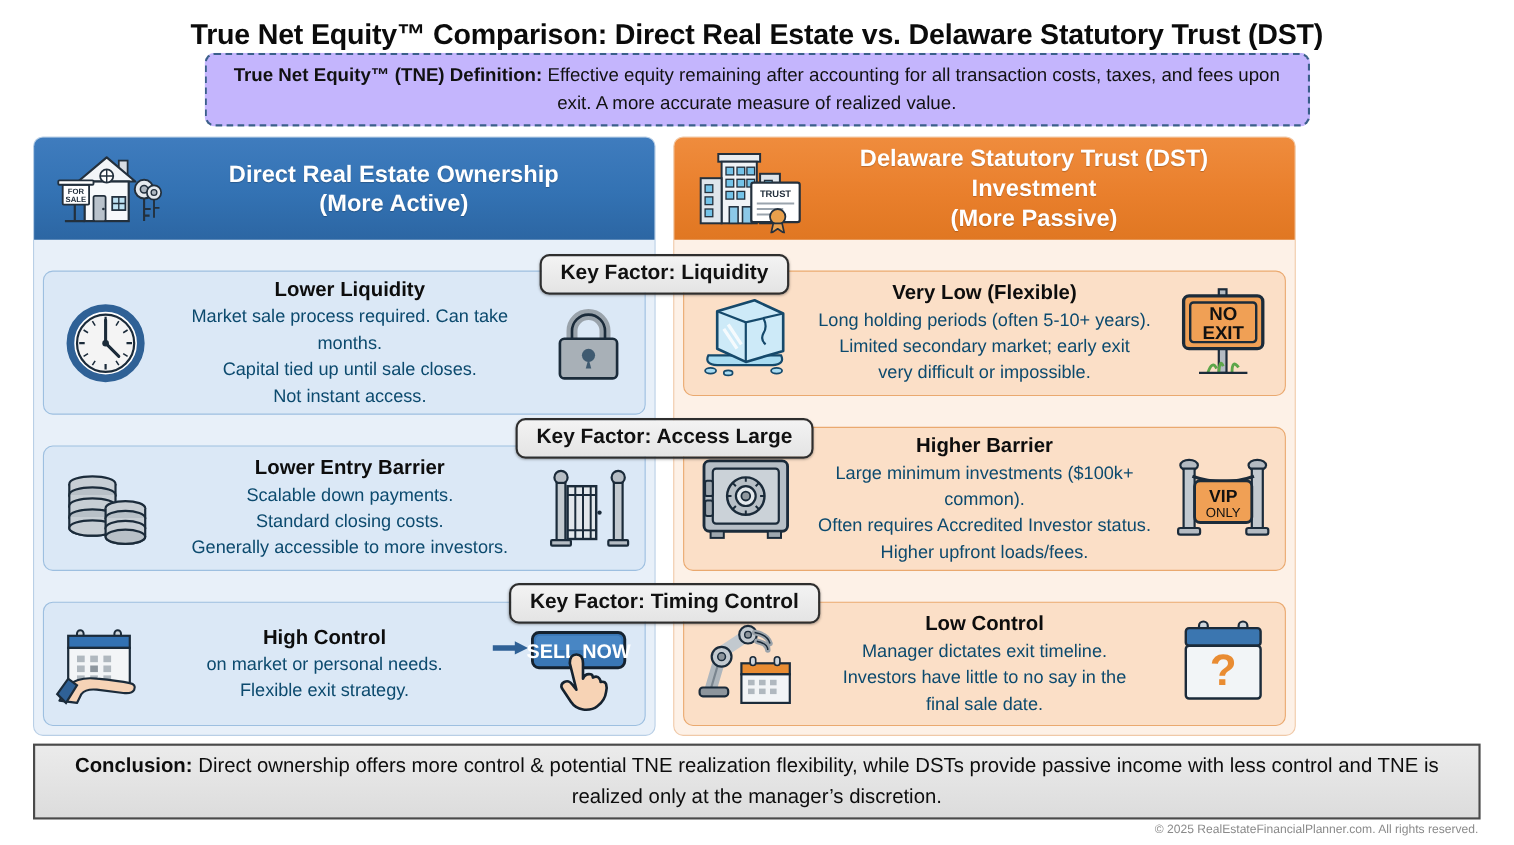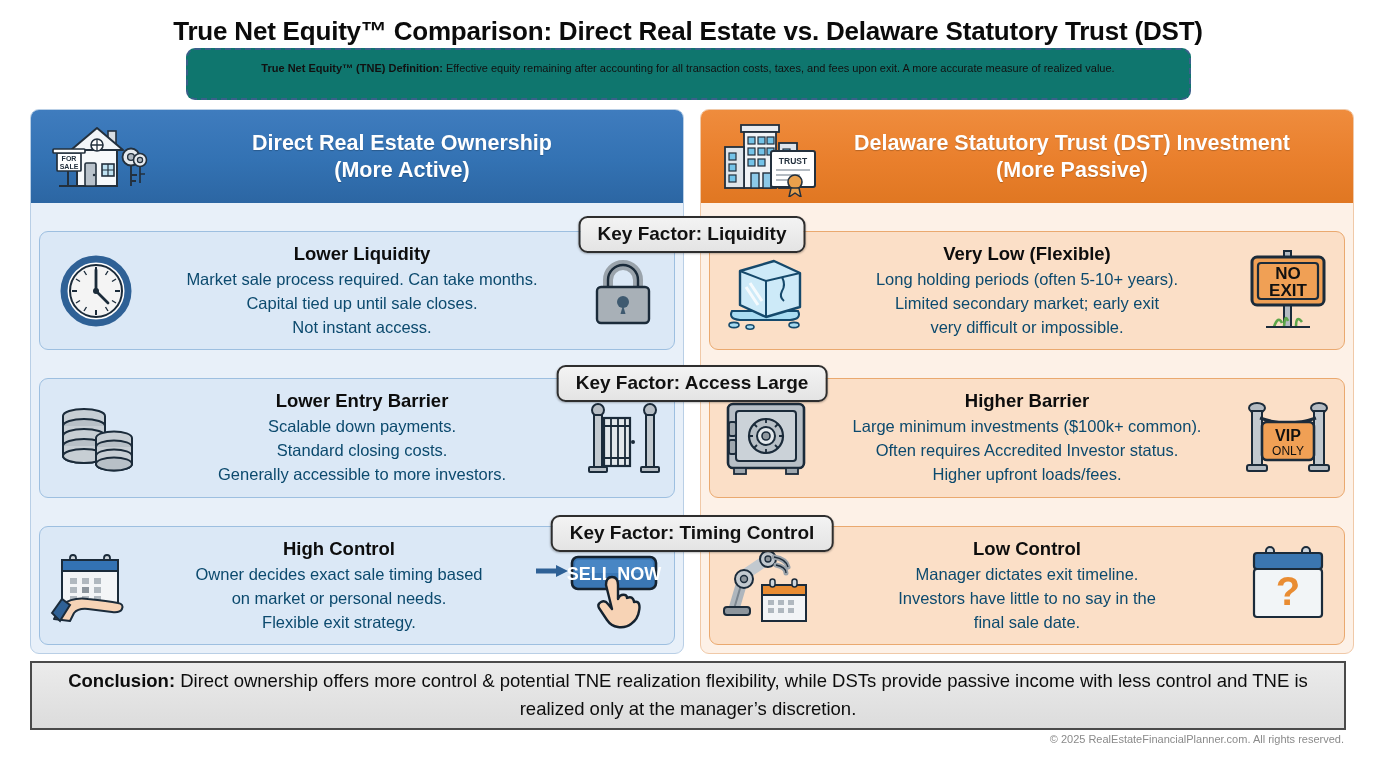--- a/index.html
+++ b/index.html
@@ -24,34 +24,34 @@
     line-height: 36px;
   }
 
   
   .definition-wrap { display: flex; justify-content: center; }
   .definition {
     width: 1005px;
     min-height: 52px;
     border: 2px dashed #3a5f8a;
     border-radius: 9px;
-    background: #0f766e;
+    background: #c4b5fd;
     text-align: center;
-    font-size: 11px;
+    font-size: 17px;
     line-height: 25px;
     padding: 6px 16px 7px;
     color: #111;
   }
   .definition b { font-weight: bold; }
 
   
   .compare {
     position: relative;
     margin: 9px 30px 0 30px;
-    width: 1324px;
+    width: 1148px;
     height: 545px;
     display: flex;
     gap: 16px;
   }
   .col {
     flex: 1 1 0;
     border-radius: 9px;
     position: relative;
     display: flex;
     flex-direction: column;
@@ -315,21 +315,20 @@
                   <rect x="34" y="55" width="7" height="6"></rect>
                   <rect x="46" y="55" width="7" height="6"></rect>
               </g>
               <path d="M6 78 L14 64 Q24 56 40 58 Q60 60 70 62 Q76 63 74 68 Q72 72 64 71 L40 68 Q30 67 26 72 L22 80 Z" fill="#f6d3b6" stroke="#1b2b3a" stroke-width="2" stroke-linejoin="round"></path>
               <path d="M4 72 L14 58 L22 64 L12 80 Z" fill="#2f6196" stroke="#1b2b3a" stroke-width="2"></path>
             </svg>
           </div>
           <div class="card-text">
             <div class="card-head">High Control</div>
             <div class="card-body">
-              <div>Owner decides exact sale timing based</div>
               <div>on market or personal needs.</div>
               <div>Flexible exit strategy.</div>
             </div>
           </div>
           <div class="sellnow-wrap">
             <svg viewBox="0 0 132 88">
               <path d="M2 30h22" stroke="#2f6196" stroke-width="5"></path>
               <path d="M22 24l12 6-12 6z" fill="#2f6196"></path>
               <rect x="38" y="16" width="84" height="32" rx="6" fill="#3a77b5" stroke="#15222f" stroke-width="2.6"></rect>
               <rect x="41" y="19" width="78" height="13" rx="4" fill="#4d8bc9" opacity="0.75"></rect>

